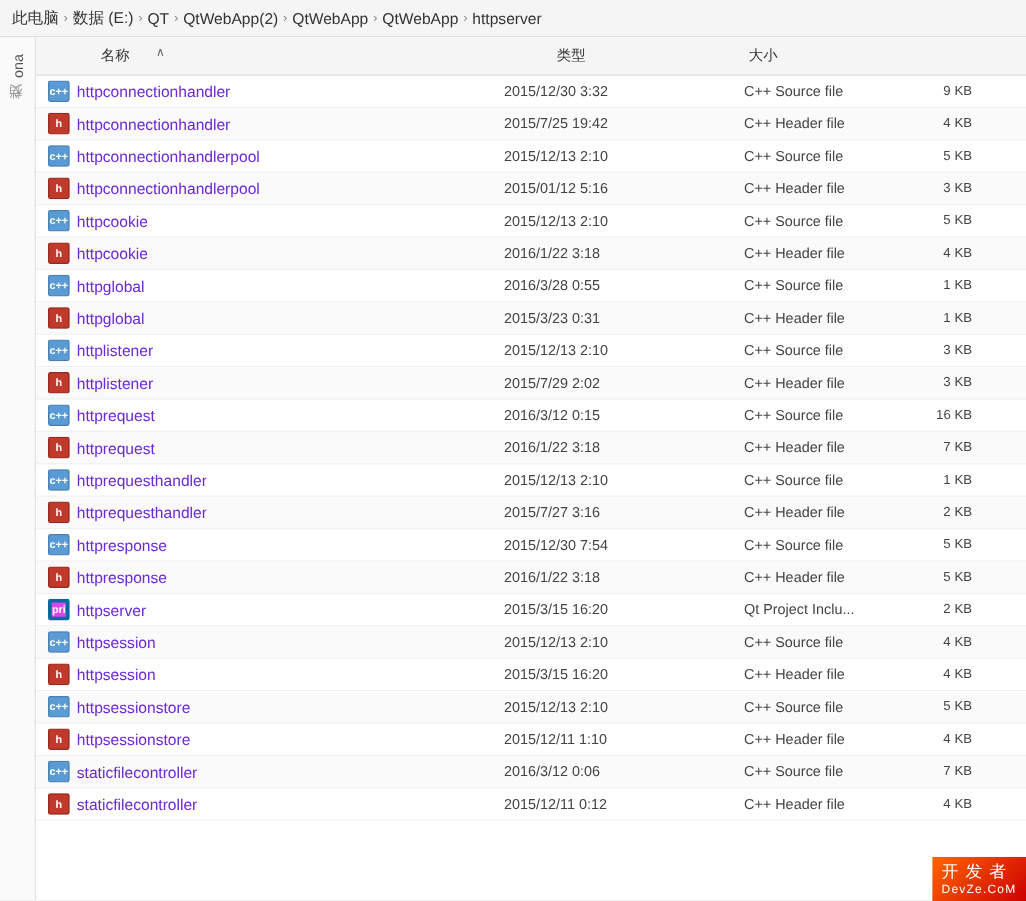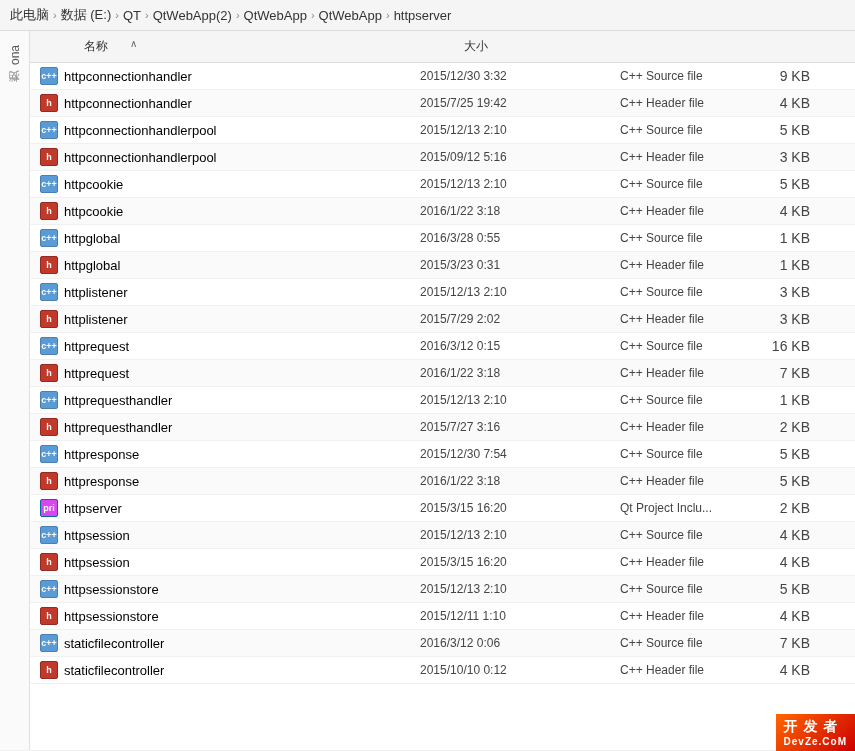--- a/index.html
+++ b/index.html
@@ -121,43 +121,43 @@
       border-radius: 2px;
       display: flex;
       align-items: center;
       justify-content: center;
       font-size: 9px;
       font-weight: bold;
       color: white;
     }
     .icon-cpp { background: #5b9bd5; border: 1px solid #4a7fb0; }
     .icon-h { background: #c0392b; border: 1px solid #922b21; }
-    .icon-pri { background: #d946ef; border: 1px solid #0369a1; }
+    .icon-pri { background: #d946ef; border: 3px solid #0369a1; }
 
     .file-name-text {
       font-size: 13px;
-      color: #000000;
+      color: #6d28d9;
       overflow: hidden;
       text-overflow: ellipsis;
       white-space: nowrap;
     }
     .file-date { font-size: 12px; color: #444; }
     .file-type { font-size: 12px; color: #444; margin-left: 40px; }
-    .file-size { font-size: 14px; color: #444; text-align: right; padding-right: 10px; }
+    .file-size { font-size: 11px; color: #444; text-align: right; padding-right: 10px; }
 
     
     .watermark {
       position: fixed;
       bottom: 0;
       right: 0;
       background: linear-gradient(135deg, #ff6600, #cc0000);
       color: white;
       padding: 4px 8px;
       font-size: 14px;
-      font-weight: bold;
+      font-weight: normal;
       letter-spacing: 1px;
       z-index: 100;
       margin-left: 44px;
     }
     .watermark-sub {
       font-size: 10px;
       display: block;
       text-align: center;
     }
   </style>
@@ -188,20 +188,23 @@
   </div>
 
   <div class="file-list-area">
 
     <div class="col-header">
       <div class="col-header-cell">
         <span>名称</span>
         <span class="sort-arrow">∧</span>
       </div>
       <div class="col-header-cell">
+        <span>类型</span>
+      </div>
+      <div class="col-header-cell">
         <span>大小</span>
       </div>
     </div>
 
     <div id="file-rows-container">
         <div class="file-row">
       <div class="file-name-cell">
         <div class="file-icon icon-cpp">c++</div>
         <span class="file-name-text">httpconnectionhandler</span>
       </div>
@@ -225,21 +228,21 @@
       </div>
       <div class="file-date">2015/12/13 2:10</div>
       <div class="file-type">C++ Source file</div>
       <div class="file-size">5 KB</div>
     </div>
         <div class="file-row">
       <div class="file-name-cell">
         <div class="file-icon icon-h">h</div>
         <span class="file-name-text">httpconnectionhandlerpool</span>
       </div>
-      <div class="file-date">2015/09/12 5:16</div>
+      <div class="file-date">2015/01/12 5:16</div>
       <div class="file-type">C++ Header file</div>
       <div class="file-size">3 KB</div>
     </div>
         <div class="file-row">
       <div class="file-name-cell">
         <div class="file-icon icon-cpp">c++</div>
         <span class="file-name-text">httpcookie</span>
       </div>
       <div class="file-date">2015/12/13 2:10</div>
       <div class="file-type">C++ Source file</div>
@@ -396,21 +399,21 @@
       </div>
       <div class="file-date">2016/3/12 0:06</div>
       <div class="file-type">C++ Source file</div>
       <div class="file-size">7 KB</div>
     </div>
         <div class="file-row">
       <div class="file-name-cell">
         <div class="file-icon icon-h">h</div>
         <span class="file-name-text">staticfilecontroller</span>
       </div>
-      <div class="file-date">2015/10/10 0:12</div>
+      <div class="file-date">2015/12/11 0:12</div>
       <div class="file-type">C++ Header file</div>
       <div class="file-size">4 KB</div>
     </div>
       </div>
   </div>
 </div>
 
 <div class="watermark">
   <span>开 发 者</span>
   <span class="watermark-sub">DevZe.CoM</span>

